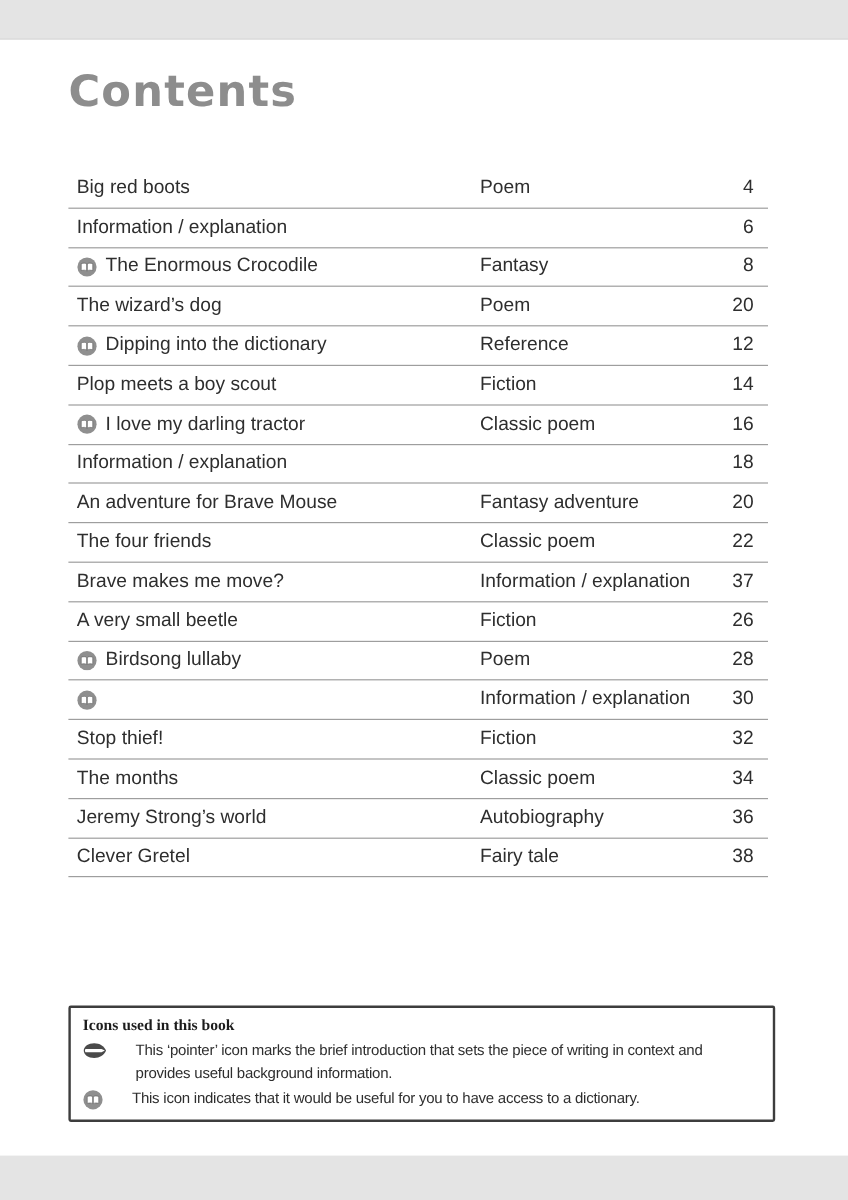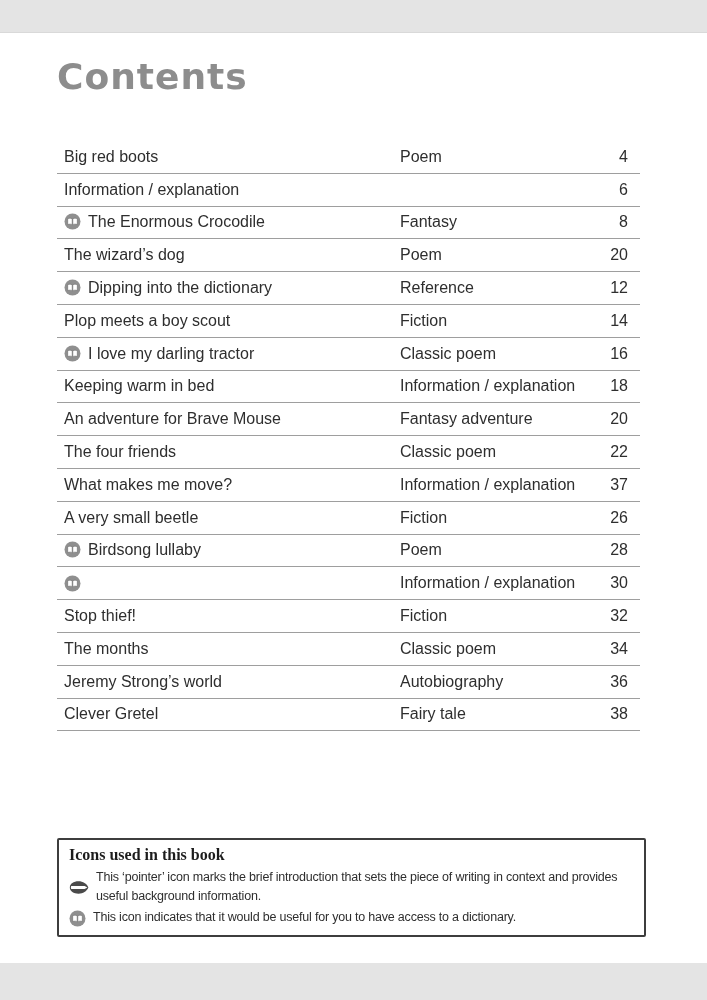--- a/index.html
+++ b/index.html
@@ -38,48 +38,48 @@
     display: flex;
     align-items: center;
     height: 32.8px;
     border-bottom: 1px solid var(--rule_gray, #9e9e9e);
     padding-left: 7px;
     font-size: 16px;
   }
   .cell-title {
     flex: 0 0 336px;
     display: flex;
-    align-items: flex-start;
+    align-items: center;
     gap: 7px;
     white-space: nowrap;
     overflow: hidden;
   }
   .cell-genre { flex: 1 1 auto; white-space: nowrap; }
   .cell-page  { flex: 0 0 46px; text-align: right; padding-right: 12px; }
   .icon-wrap { flex: 0 0 auto; display: inline-flex; }
   .icon-wrap svg { display: block; }
 
   .legend-box {
     position: absolute; left: 57px; top: 838px; width: 589px; min-height: 97px;
     border: 2px solid var(--box_border, #3d3d3d);
     border-radius: 2px;
     background: #ffffff;
     padding: 6px 12px 8px 10px;
   }
   .legend-heading {
     font-family: "Liberation Serif", serif;
     font-weight: bold;
-    font-size: 16px;
+    font-size: 13px;
     color: #1c1c1c;
     margin: 0 0 4px 0;
   }
   .legend-item {
     display: flex;
-    align-items: center;
-    gap: 7px;
+    align-items: flex-start;
+    gap: 24px;
     font-size: 12.5px;
     line-height: 1.5;
     letter-spacing: -0.2px;
     margin-top: 2px;
     color: #2e2e2e;
   }
   .legend-item .icon-wrap { margin-top: 2px; }
 </style>
 </head>
 <body>
@@ -149,43 +149,40 @@
     <path d="M3.7 5.7 C5.4 5.1 7.2 5.1 8.2 5.9 L8.2 11.7 C7.2 11.0 5.4 11.0 3.7 11.5 Z" fill="#ffffff" stroke="#5a5a5a" stroke-width="0.5"></path>
     <path d="M13.3 5.7 C11.6 5.1 9.8 5.1 8.8 5.9 L8.8 11.7 C9.8 11.0 11.6 11.0 13.3 11.5 Z" fill="#ffffff" stroke="#5a5a5a" stroke-width="0.5"></path>
   </svg>
           </span>
       <span>I love my darling tractor</span>
     </div>
     <div class="cell-genre">Classic poem</div>
     <div class="cell-page">16</div>
   </div>
       <div class="toc-row">
-    <div class="cell-title">
-      <span>Keeping warm in bed</span>
-    </div>
     <div class="cell-genre">Information / explanation</div>
     <div class="cell-page">18</div>
   </div>
       <div class="toc-row">
     <div class="cell-title">
       <span>An adventure for Brave Mouse</span>
     </div>
     <div class="cell-genre">Fantasy adventure</div>
     <div class="cell-page">20</div>
   </div>
       <div class="toc-row">
     <div class="cell-title">
       <span>The four friends</span>
     </div>
     <div class="cell-genre">Classic poem</div>
     <div class="cell-page">22</div>
   </div>
       <div class="toc-row">
     <div class="cell-title">
-      <span>What makes me move?</span>
+      <span>Brave makes me move?</span>
     </div>
     <div class="cell-genre">Information / explanation</div>
     <div class="cell-page">37</div>
   </div>
       <div class="toc-row">
     <div class="cell-title">
       <span>A very small beetle</span>
     </div>
     <div class="cell-genre">Fiction</div>
     <div class="cell-page">26</div>

